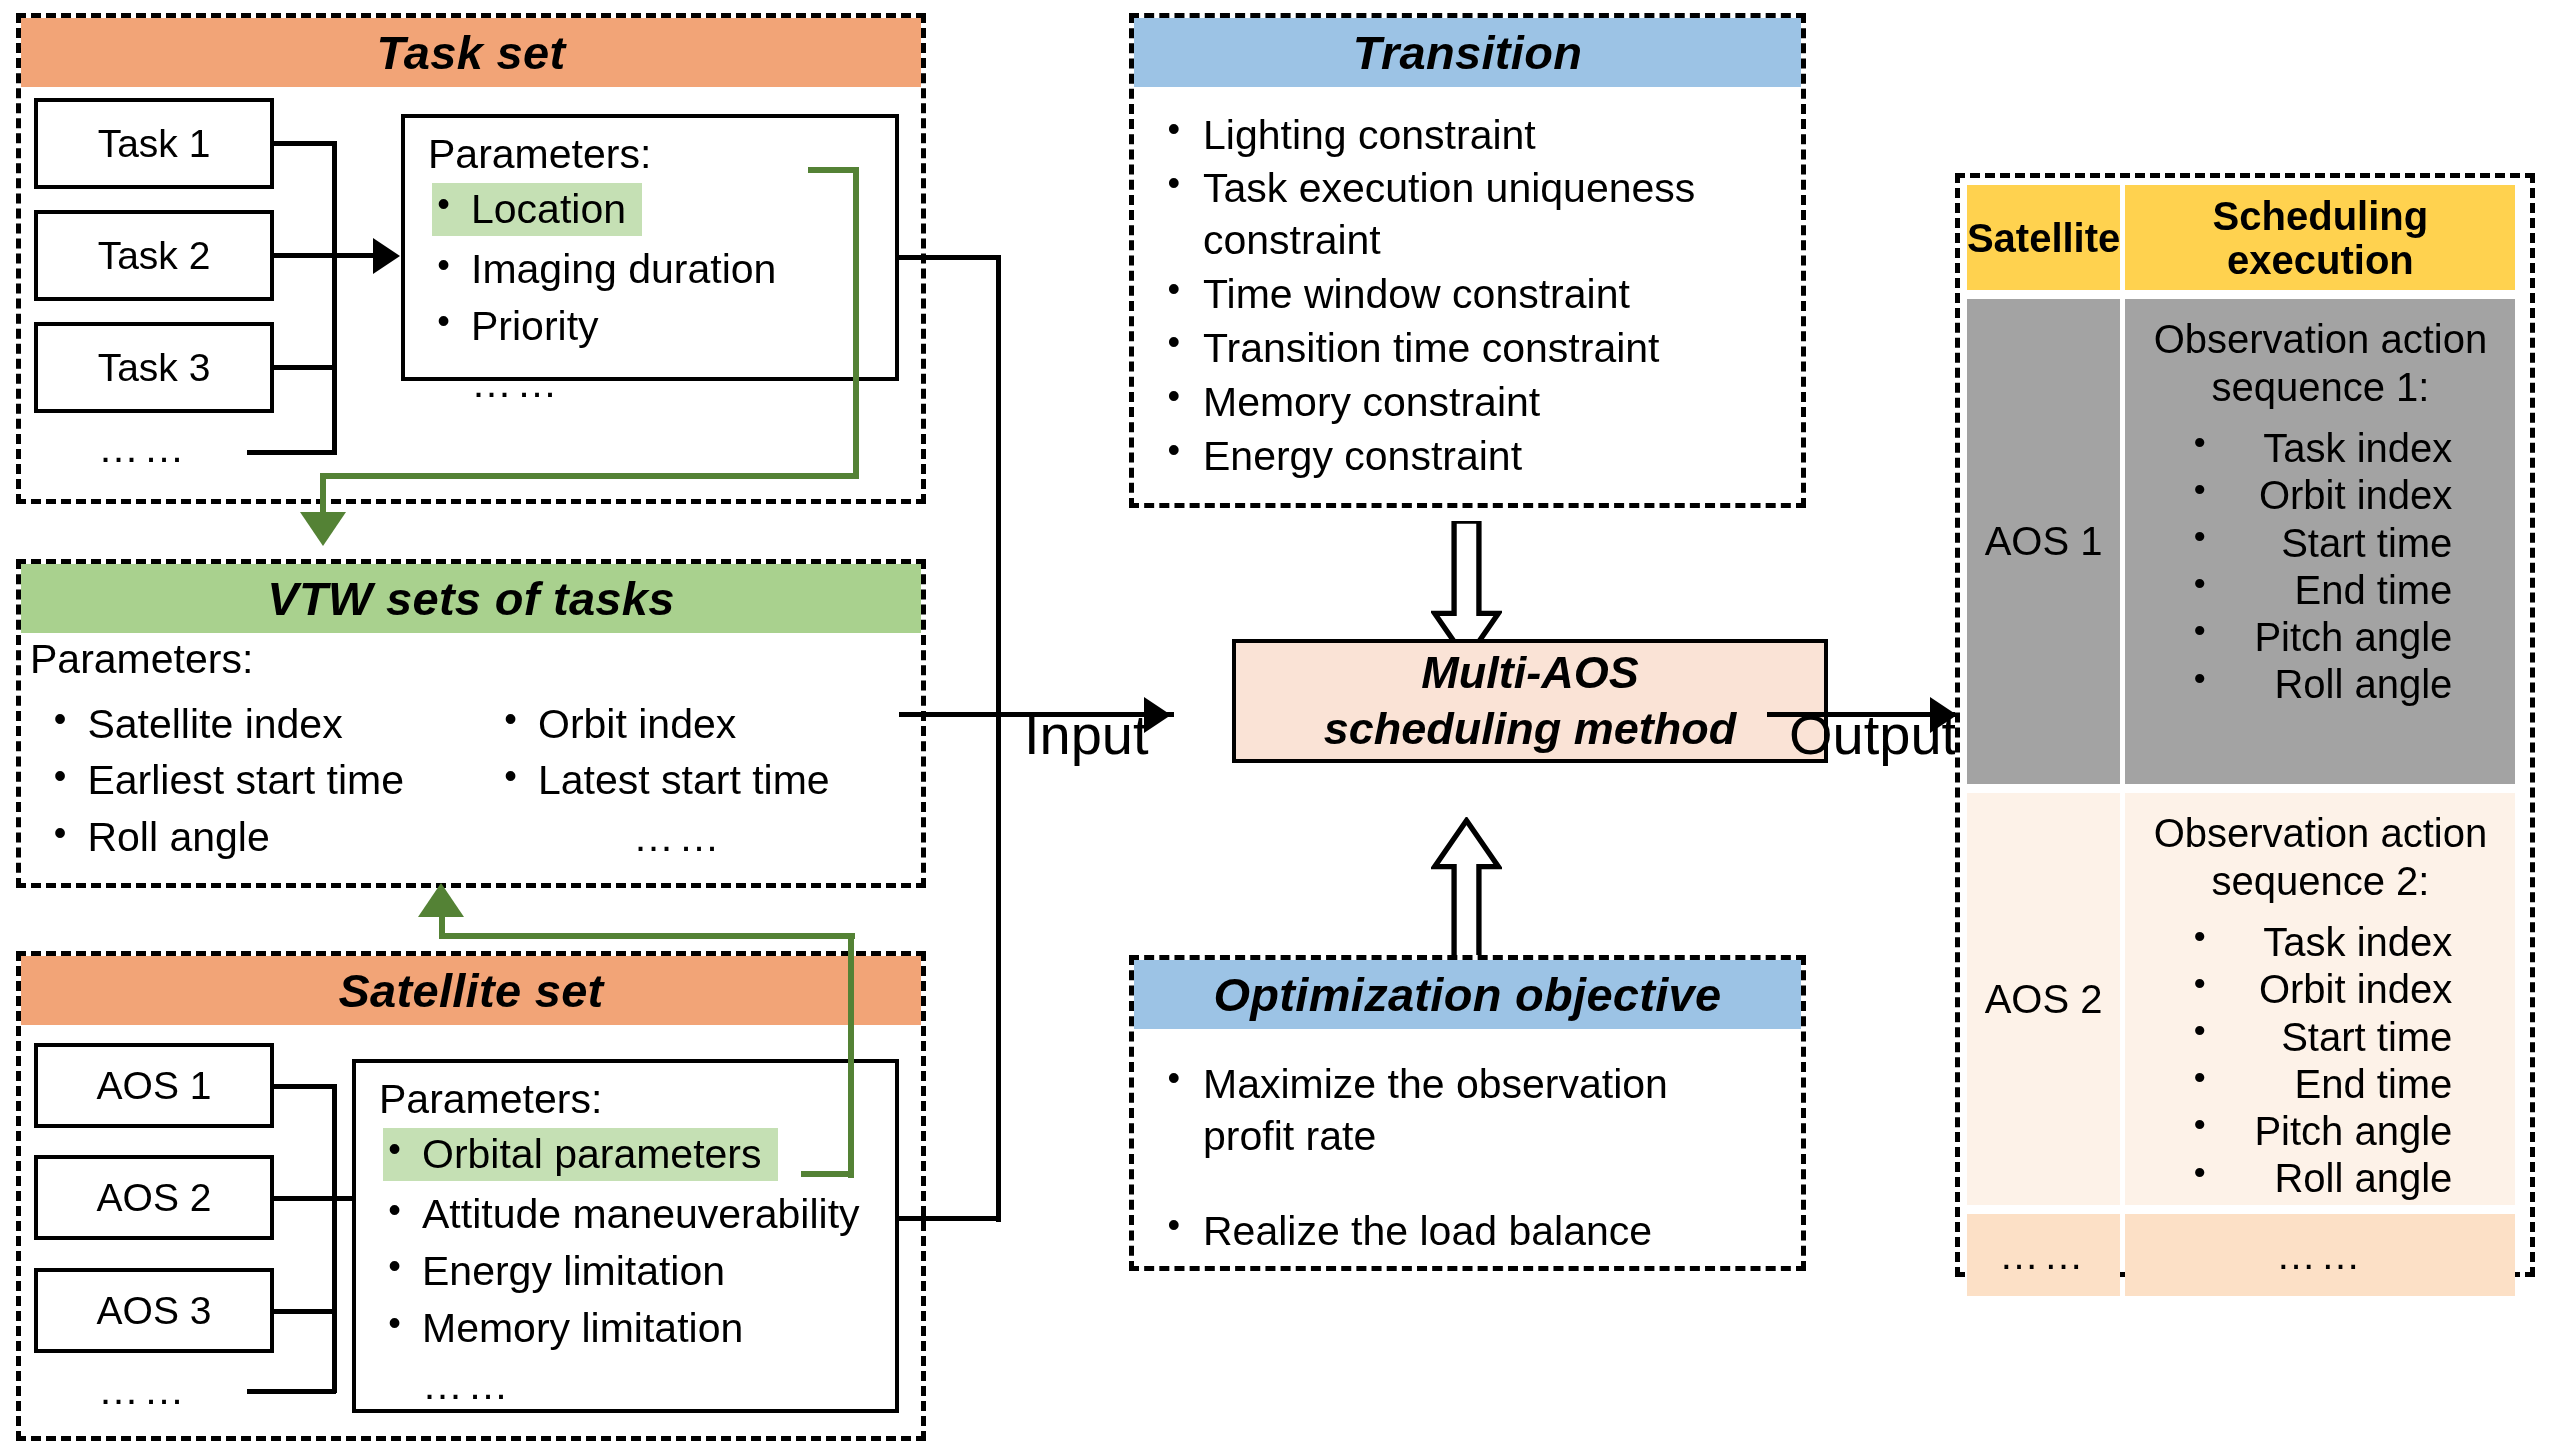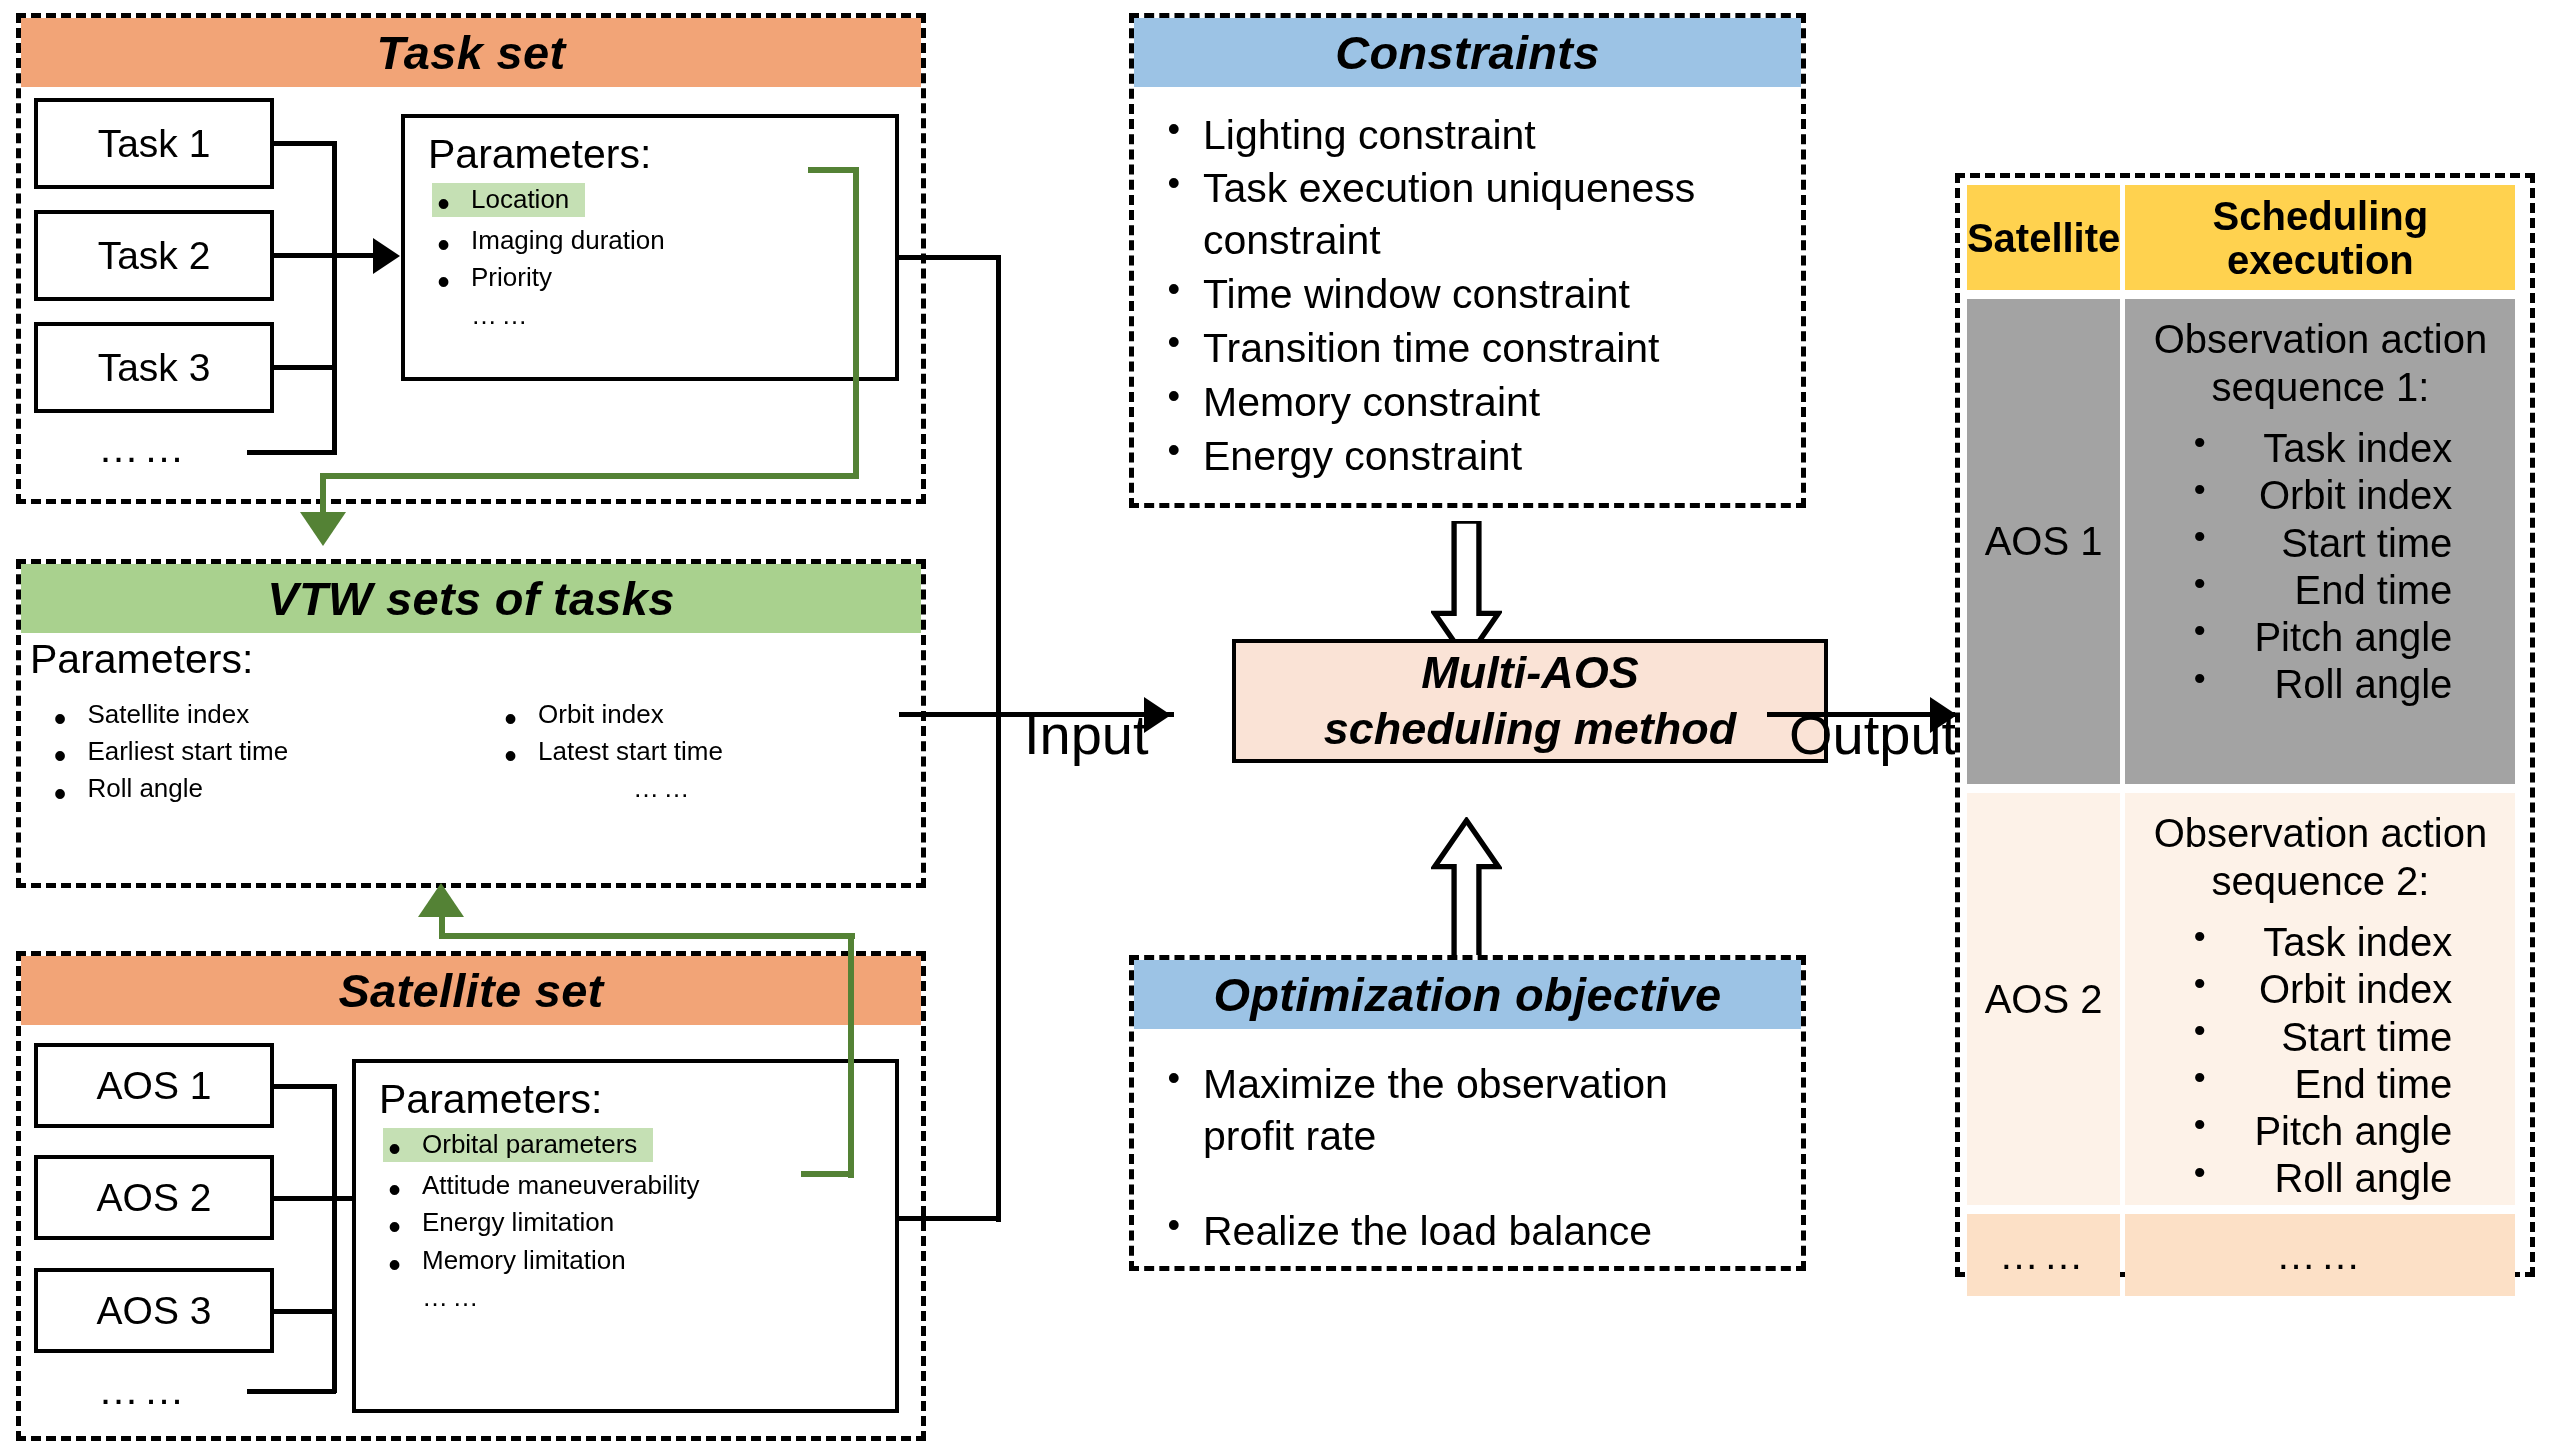--- a/index.html
+++ b/index.html
@@ -15,21 +15,21 @@
             font-style:italic;font-weight:bold;font-size:47px;letter-spacing:0.3px;}
   .tb-orange{background:#F2A477;}
   .tb-green{background:#A9D18E;}
   .tb-blue{background:#9CC3E5;}
   
   .sbox{position:absolute;border:4.5px solid #000;background:#fff;box-sizing:border-box;
         display:flex;align-items:center;justify-content:center;font-size:39px;}
   .pbox{position:absolute;border:4.5px solid #000;background:#fff;box-sizing:border-box;}
   .plabel{font-size:41px;margin:12.5px 0 1.8px 23px;}
   ul.params{list-style:none;margin:0;padding:0 0 0 27px;}
-  ul.params li{font-size:26px;line-height:1.30;position:relative;padding-left:39px;
+  ul.params li{font-size:41px;line-height:1.30;position:relative;padding-left:39px;
                margin:3.6px 0;white-space:nowrap;}
   ul.params li:before{content:"\2022";position:absolute;left:5.3px;top:-1.8px;font-size:36px;}
   ul.params li.hl{background:#C5E0B4;display:inline-block;padding-right:16px;}
   ul.params li.nodot:before{content:"";}
   .dots{font-size:41px;letter-spacing:4.5px;}
   
   ul.blist{list-style:none;margin:0;padding:0 0 0 30px;}
   ul.blist li{font-size:41px;line-height:1.27;position:relative;padding-left:39px;margin:1.8px 0;}
   ul.blist li:before{content:"\2022";position:absolute;left:3.6px;top:-2.7px;font-size:36px;}
   
@@ -165,21 +165,21 @@
 
 <div class="ln" style="left:899px;top:255px;width:102px;height:5.3px;"></div>
 <div class="ln" style="left:899px;top:712px;width:102px;height:5.3px;"></div>
 <div class="ln" style="left:899px;top:1216px;width:102px;height:5.3px;"></div>
 <div class="ln" style="left:996px;top:255px;width:5.3px;height:967px;"></div>
 <div class="ln" style="left:996px;top:712px;width:178px;height:5.3px;"></div>
 <div class="arrowR" style="left:1144px;top:697px;"></div>
 <div class="iolabel" style="left:1024px;top:654px;">Input</div>
 
 <div class="panel" id="constraints-panel" style="left:1129px;top:12.5px;width:677px;height:495px;">
-  <div class="titlebar tb-blue">Constraints</div>
+  <div class="titlebar tb-blue">Transition</div>
   <ul class="blist" style="margin-top:91px;">
     <li>Lighting constraint</li>
     <li style="width:534px;white-space:normal;">Task execution uniqueness constraint</li>
     <li>Time window constraint</li>
     <li>Transition time constraint</li>
     <li>Memory constraint</li>
     <li>Energy constraint</li>
   </ul>
 </div>
 

